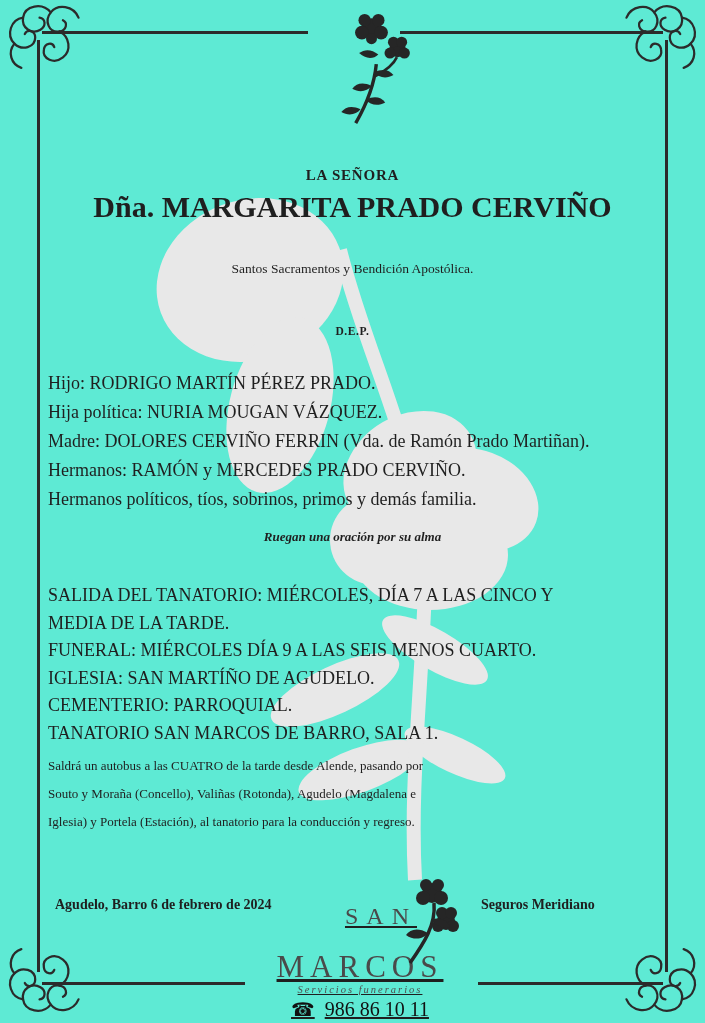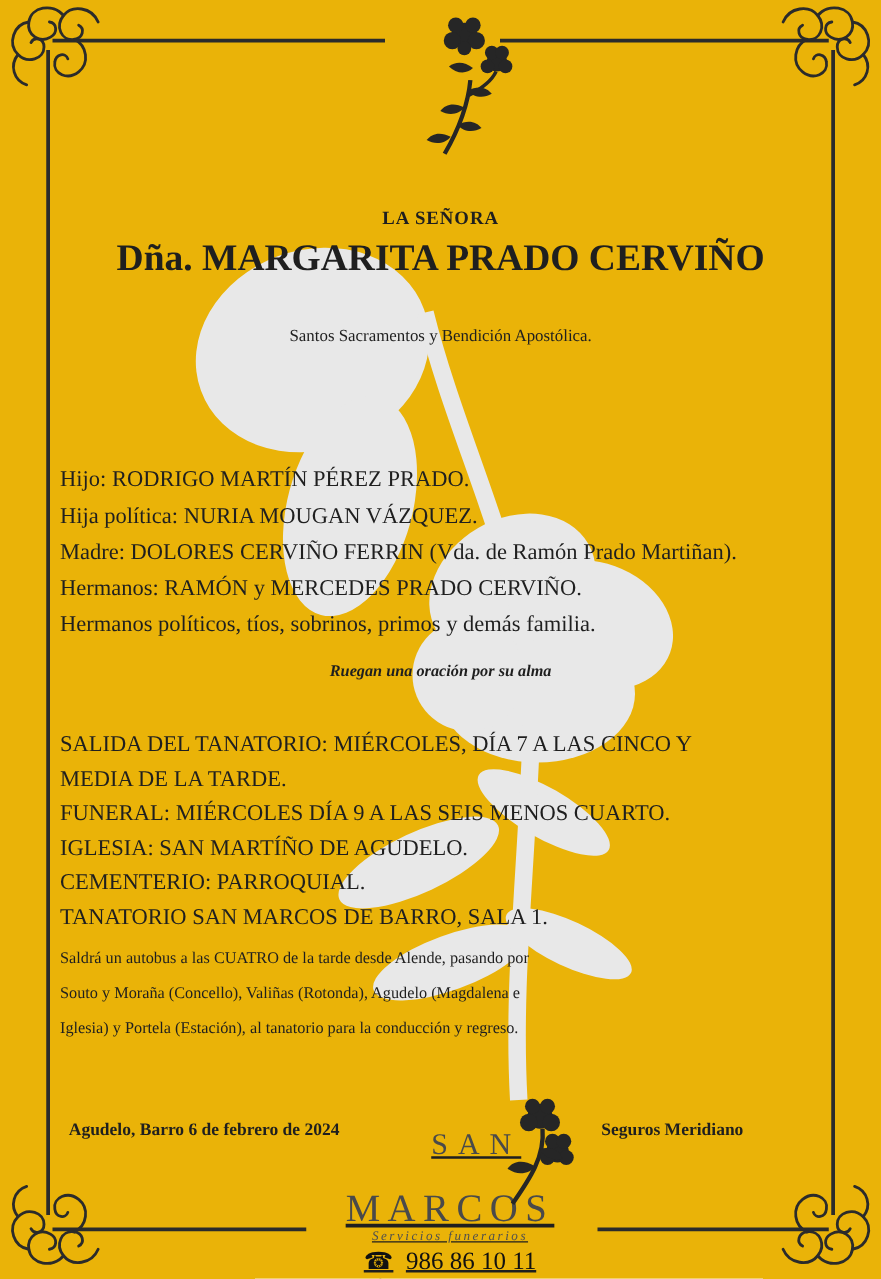--- a/index.html
+++ b/index.html
@@ -1,17 +1,17 @@
 <!DOCTYPE html>
 <html><head>
 <meta charset="utf-8">
 <style>
   html,body { margin:0; padding:0; background:#ffffff; }
   .page {
-    position:relative; width:705px; height:1023px; background:#eab308;
+    position:relative; width:705px; height:1023px; background:#5eead4;
     font-family:"Liberation Serif", serif; color:#1f1f1f; overflow:hidden;
   }
   
   .watermark { position:absolute; left:130px; top:170px; width:470px; height:730px; z-index:0; }
   
   .frame-line { position:absolute; background:#2b2b2b; z-index:2; }
   .tl-h1 { left:42px;  top:31px;  width:266px; height:3px; }
   .tl-h2 { left:400px; top:31px;  width:263px; height:3px; }
   .v-left  { left:37px;  top:40px; width:3px; height:932px; }
   .v-right { left:665px; top:40px; width:3px; height:932px; }
@@ -133,20 +133,21 @@
       <path d="M62,146 C50,140 40,142 34,150 C44,156 56,154 62,146 Z"></path>
       <path d="M88,66 C78,58 68,58 60,64 C68,72 80,74 88,66 Z"></path>
     </g>
   </svg>
 
   <div class="abs centered pretitle">LA SEÑORA</div>
   <div class="abs centered title">Dña. MARGARITA PRADO CERVIÑO</div>
   <div class="abs centered death">
     <div>Santos Sacramentos y Bendición Apostólica.</div>
   </div>
+  <div class="abs centered dep">D.E.P.</div>
 
   <div class="abs family">
     <div class="line">Hijo: RODRIGO MARTÍN PÉREZ PRADO.</div>
     <div class="line">Hija política: NURIA MOUGAN VÁZQUEZ.</div>
     <div class="line">Madre: DOLORES CERVIÑO FERRIN (Vda. de Ramón Prado Martiñan).</div>
     <div class="line">Hermanos: RAMÓN y MERCEDES PRADO CERVIÑO.</div>
     <div class="line">Hermanos políticos, tíos, sobrinos, primos y demás familia.</div>
   </div>
 
   <div class="abs centered prayer">Ruegan una oración por su alma</div>

